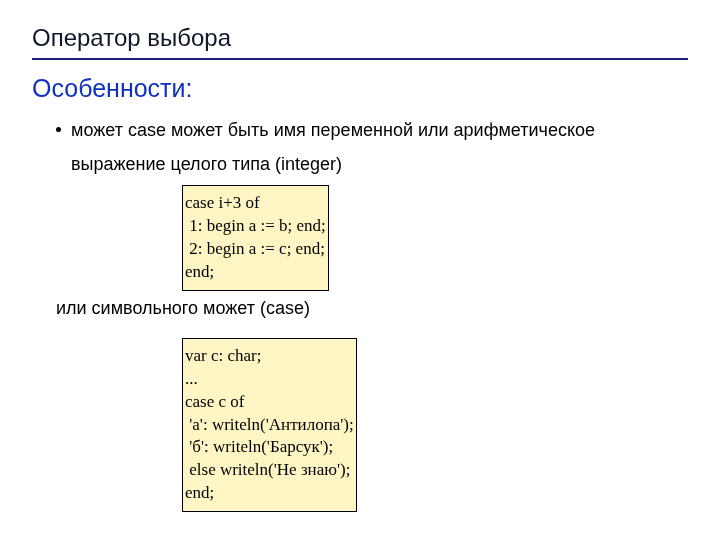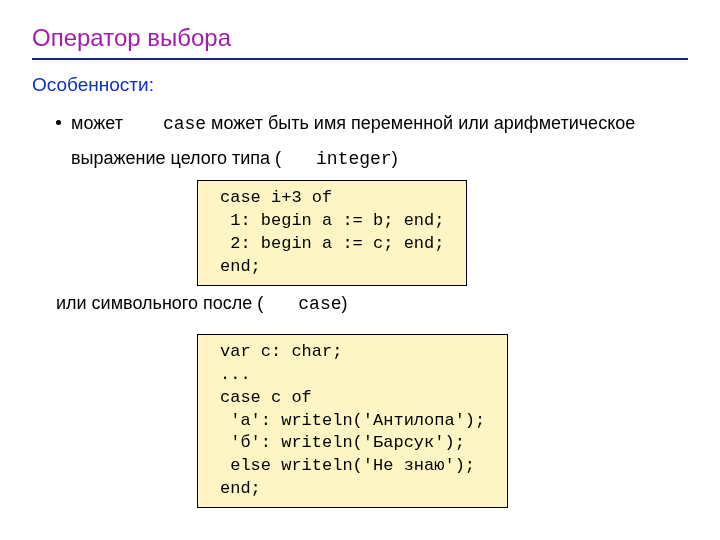--- a/index.html
+++ b/index.html
@@ -6,58 +6,57 @@
   body {
     width: 720px;
     height: 540px;
     background: #ffffff;
     font-family: Arial, "Helvetica Neue", sans-serif;
     color: #000;
     padding: 24px 32px 0 32px;
   }
   .title {
     font-size: 24px;
-    color: #a21caf;
+    color: #0f172a;
     font-weight: 400;
     padding-bottom: 6px;
     border-bottom: 2px solid #1a237e;
     margin-bottom: 14px;
   }
   .subtitle {
     color: #1030c0;
-    font-size: 19px;
+    font-size: 25px;
     margin-bottom: 10px;
   }
   .bullet-block {
     padding-left: 24px;
   }
   .bullet {
     display: flex;
     align-items: flex-start;
     line-height: 1.9;
     font-size: 18px;
     margin-bottom: 4px;
   }
   .bullet .dot {
     width: 5px; height: 5px; background:#000; border-radius:50%;
     margin-top: 14px; margin-right: 10px; flex-shrink:0;
   }
   .bullet .text { }
-  .mono { font-family: Liberation Mono, monospace; margin-left: 35px; }
+  .mono { font-family: Liberation Sans, sans-serif; }
   .codebox {
     background: #fdf6c4;
     border: 1px solid #000;
-    font-family: Liberation Mono, monospace;
+    font-family: Liberation Serif, serif;
     font-size: 17px;
     line-height: 1.35;
     white-space: pre;
-    padding: 6px 22px;
+    padding: 6px 2px;
     color: #000;
     width: fit-content;
-    margin-left: 15px;
   }
   .code1-wrap {
     margin-left: 150px;
     margin-top: 2px;
     margin-bottom: 0;
   }
   .line2 {
     font-size: 18px;
     margin-left: 24px;
     margin-top: 2px;
@@ -85,21 +84,21 @@
 </div>
 
 <div class="code1-wrap">
   <div class="codebox">case i+3 of
  1: begin a := b; end;
  2: begin a := c; end;
 end;</div>
 </div>
 
 <div class="line2">
-  <span>или символьного после (</span><span class="mono">case</span><span>)</span>
+  <span>или символьного может (</span><span class="mono">case</span><span>)</span>
 </div>
 
 <div class="code2-wrap">
   <div class="codebox">var c: char;
 ...
 case c of
  'а': writeln('Антилопа');
  'б': writeln('Барсук');
  else writeln('Не знаю');
 end;</div>

